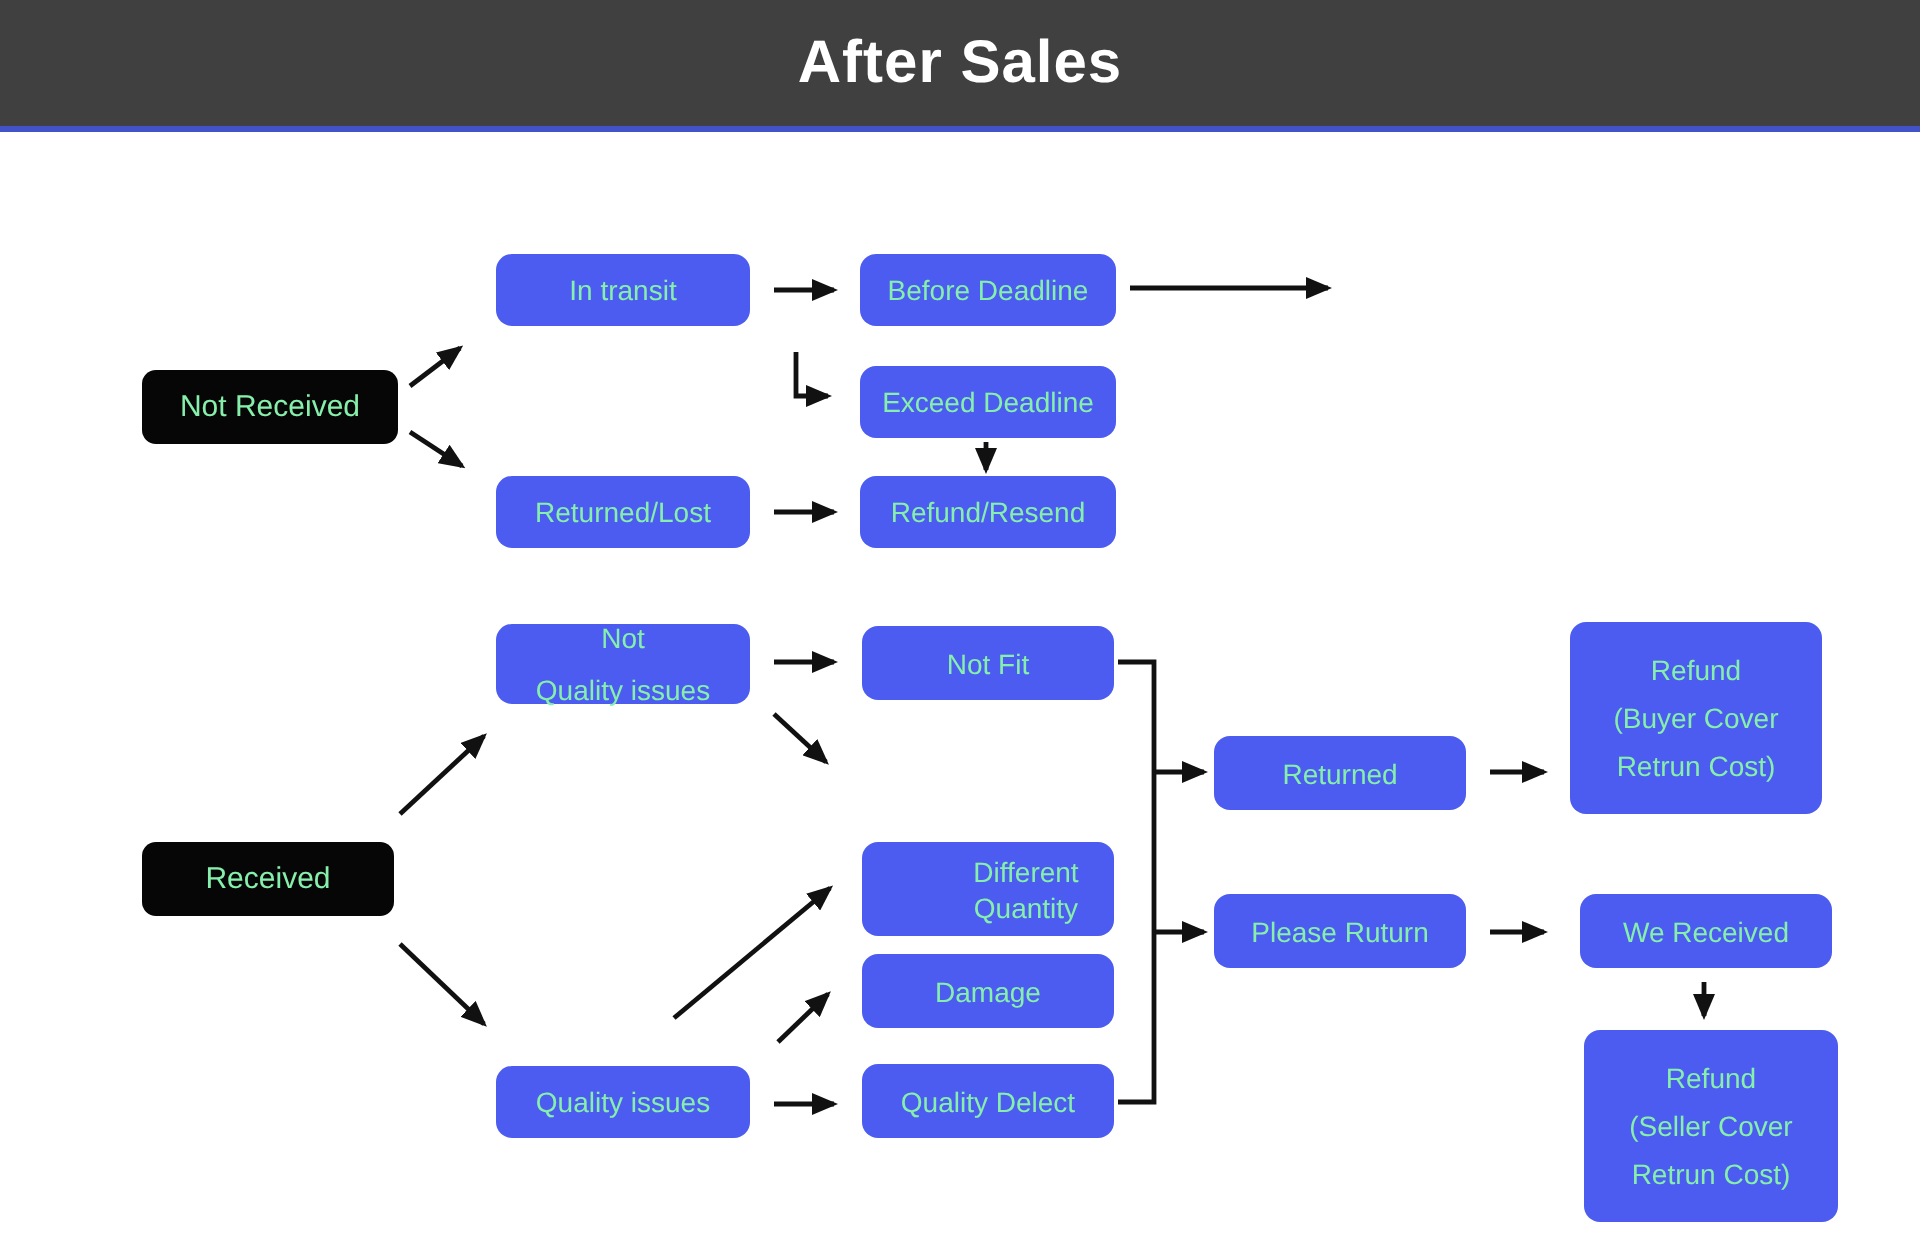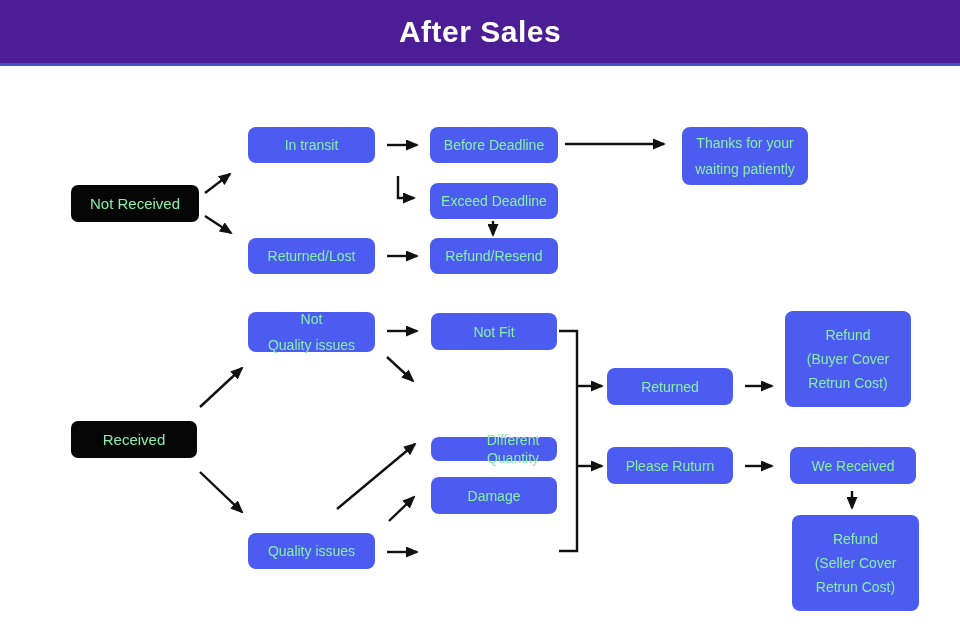--- a/index.html
+++ b/index.html
@@ -13,21 +13,21 @@
     width: 960px;
     height: 628px;
     background: #ffffff;
     overflow: hidden;
   }
   .header {
     position: absolute;
     left: 0; top: 0;
     width: 100%;
     height: 63px;
-    background: #4c1d95;
+    background: #404040;
     border-bottom: 3px solid #4253c9;
     display: flex;
     align-items: center;
     justify-content: center;
   }
   .header h1 {
     margin: 0;
     color: #ffffff;
     font-size: 30px;
     font-weight: bold;
@@ -71,33 +71,32 @@
 <body>
 
 <div class="page">
   <div class="header">
     <h1>After Sales</h1>
   </div>
   <div class="canvas">
       <div class="node black" style="left: 71px; top: 119px; width: 128px; height: 37px;">Not Received</div>
       <div class="node blue" style="left: 248px; top: 61px; width: 127px; height: 36px;">In transit</div>
       <div class="node blue" style="left: 430px; top: 61px; width: 128px; height: 36px;">Before Deadline</div>
-      <div class="node blue" style="left: 682px; top: 61px; width: 126px; height: 58px; line-height: 26px;">Thanks for your
-waiting patiently</div>
       <div class="node blue" style="left: 430px; top: 117px; width: 128px; height: 36px;">Exceed Deadline</div>
       <div class="node blue" style="left: 248px; top: 172px; width: 127px; height: 36px;">Returned/Lost</div>
       <div class="node blue" style="left: 430px; top: 172px; width: 128px; height: 36px;">Refund/Resend</div>
       <div class="node black" style="left: 71px; top: 355px; width: 126px; height: 37px;">Received</div>
       <div class="node blue" style="left: 248px; top: 246px; width: 127px; height: 40px; line-height: 26px;">Not
 Quality issues</div>
       <div class="node blue" style="left: 431px; top: 247px; width: 126px; height: 37px;">Not Fit</div>
-      <div class="node blue" style="left: 431px; top: 371px; width: 126px; height: 24px; line-height: 18px; padding-left: 42px;">Different
+      <div class="node blue" style="left: 431px; top: 355px; width: 126px; height: 47px; line-height: 18px; padding-left: 42px;">Different
 Quantity</div>
       <div class="node blue" style="left: 431px; top: 411px; width: 126px; height: 37px;">Damage</div>
       <div class="node blue" style="left: 248px; top: 467px; width: 127px; height: 36px;">Quality issues</div>
+      <div class="node blue" style="left: 431px; top: 466px; width: 126px; height: 37px;">Quality Delect</div>
       <div class="node blue" style="left: 607px; top: 302px; width: 126px; height: 37px;">Returned</div>
       <div class="node blue" style="left: 785px; top: 245px; width: 126px; height: 96px; line-height: 24px;">Refund
 (Buyer Cover
 Retrun Cost)</div>
       <div class="node blue" style="left: 607px; top: 381px; width: 126px; height: 37px;">Please Ruturn</div>
       <div class="node blue" style="left: 790px; top: 381px; width: 126px; height: 37px;">We Received</div>
       <div class="node blue" style="left: 792px; top: 449px; width: 127px; height: 96px; line-height: 24px;">Refund
 (Seller Cover
 Retrun Cost)</div>
     </div>

